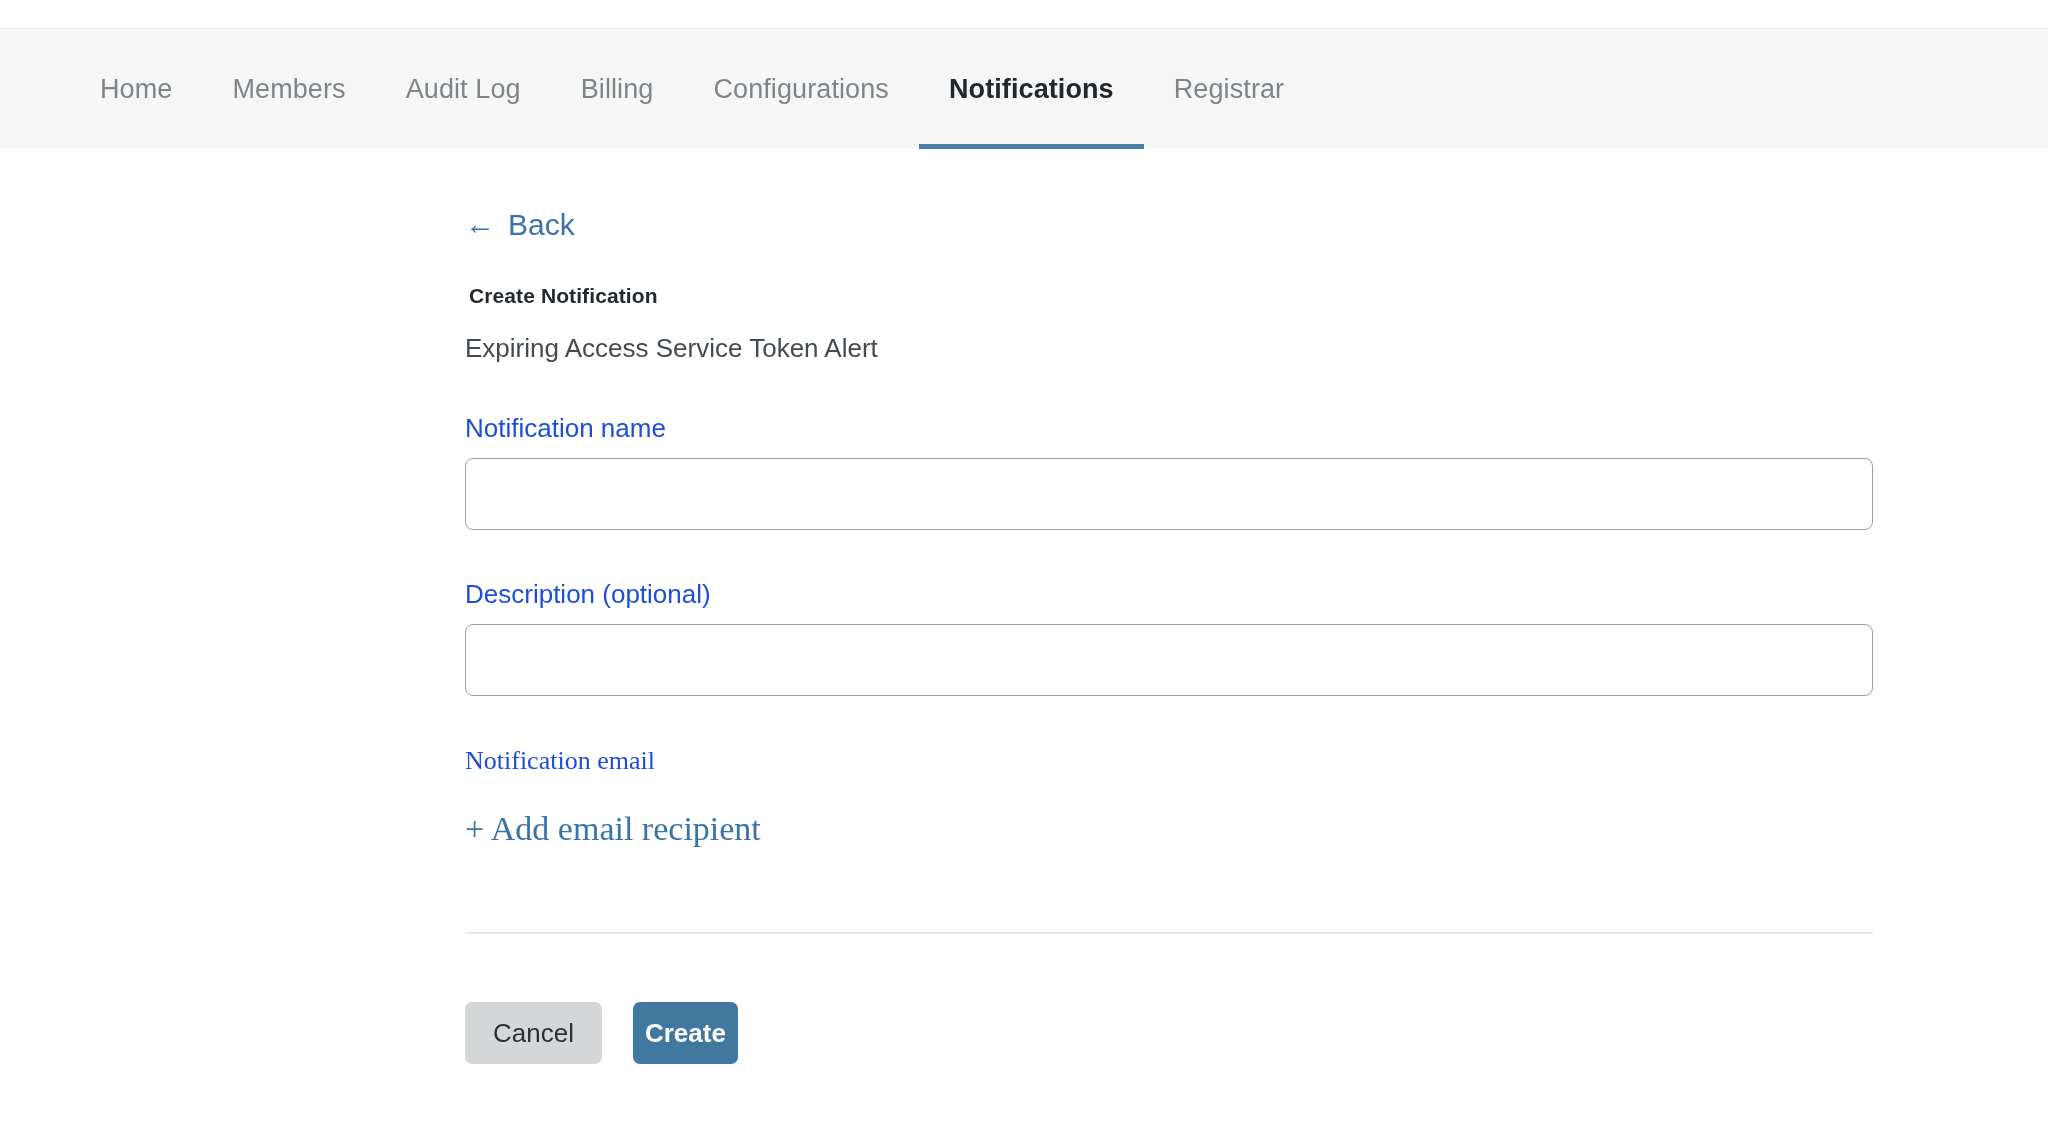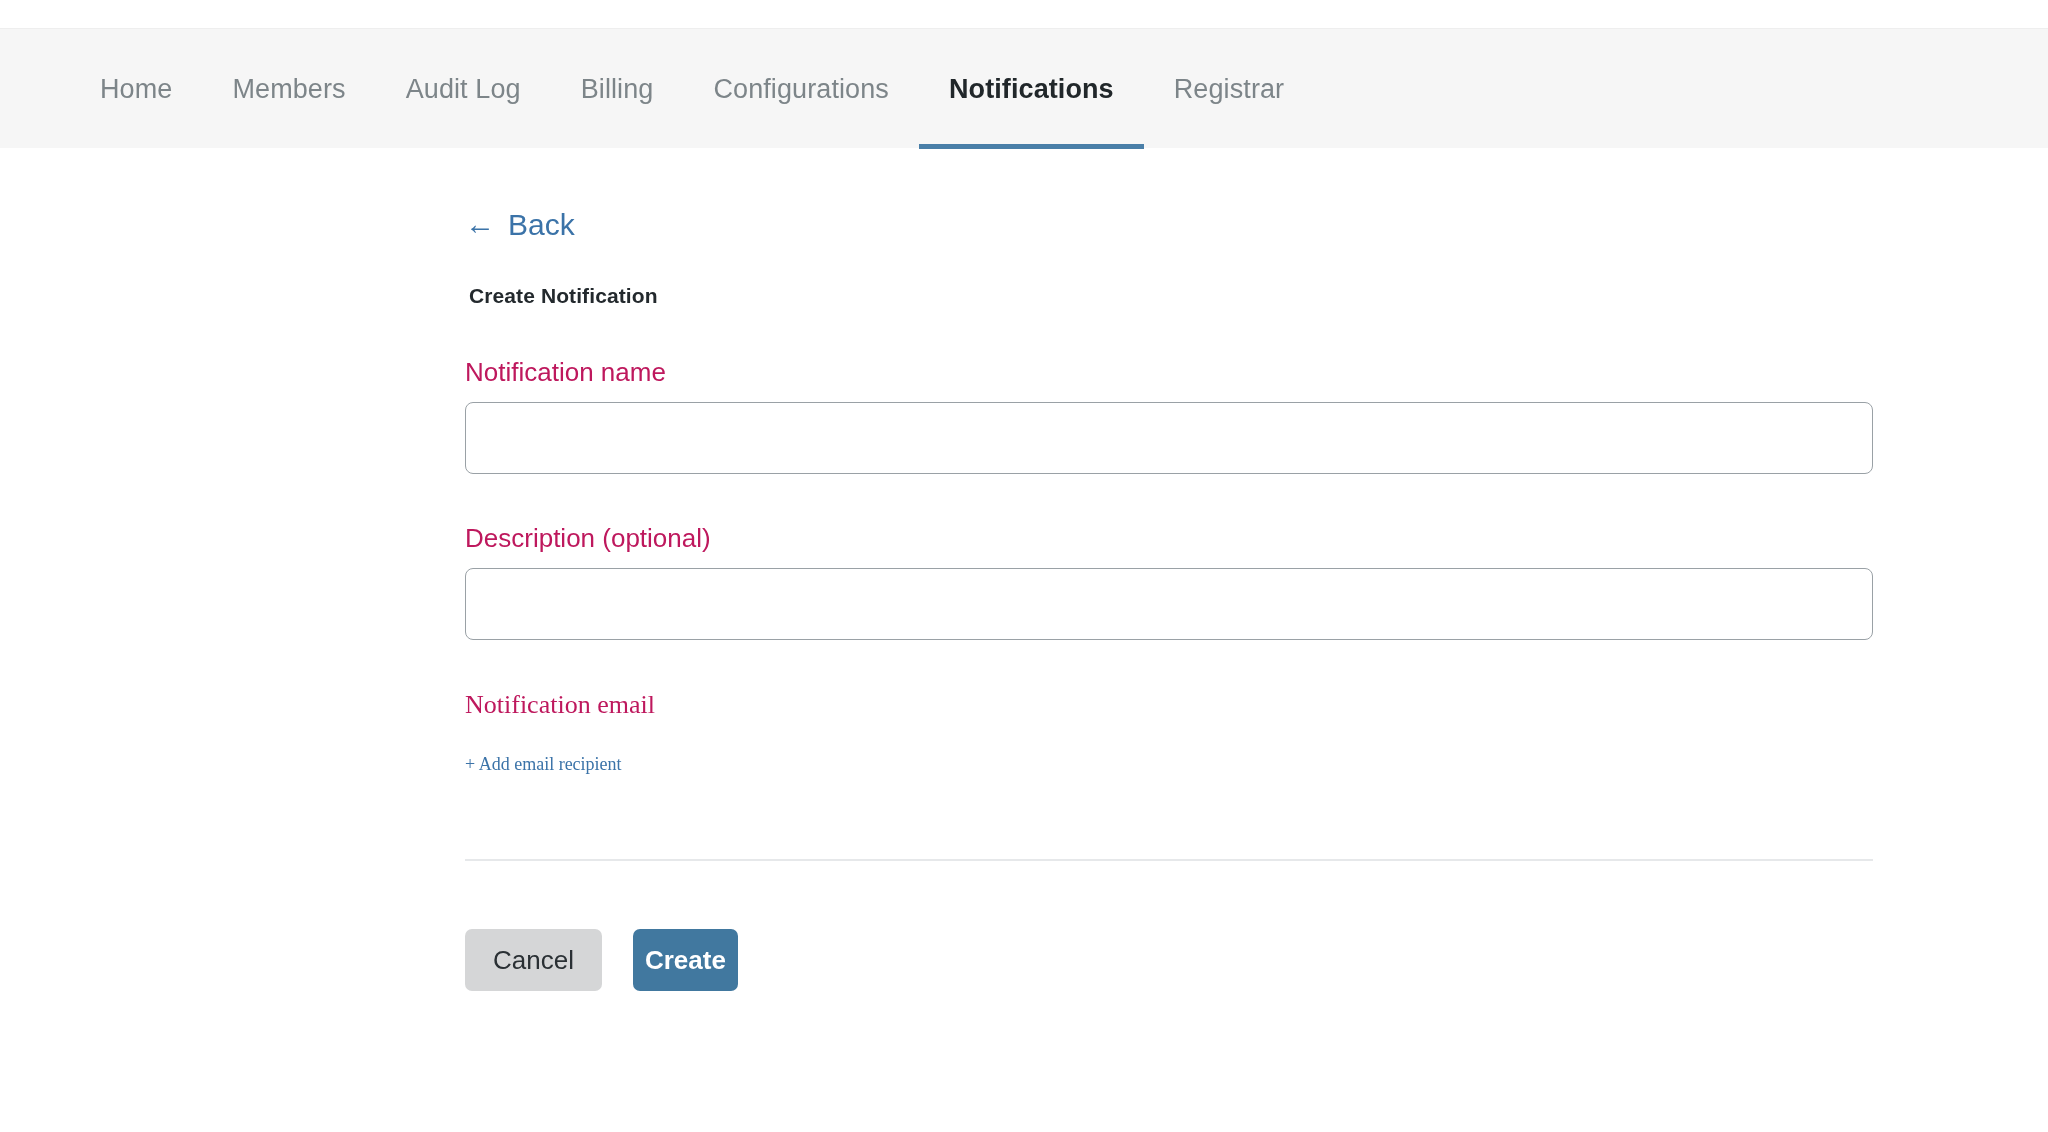--- a/index.html
+++ b/index.html
@@ -103,21 +103,21 @@
     color: #444b50;
     font-weight: 400;
   }
 
   .field {
     margin-top: 49px;
   }
 
   .field-label {
     font-size: 26px;
-    color: #be185d;
+    color: #1d4ed8;
     margin-bottom: 14px;
     display: block;
   }
 
   .text-input {
     display: block;
     width: 1408px;
     height: 72px;
     border: 1.6px solid #9aa1a6;
     border-radius: 8px;
@@ -131,21 +131,21 @@
 
   .email-section {
     margin-top: 50px;
     font-family: Liberation Serif, serif;
   }
 
   .add-link {
     display: inline-block;
     margin-top: 20px;
     color: #3b73a8;
-    font-size: 18px;
+    font-size: 34px;
     text-decoration: none;
     cursor: pointer;
   }
 
   .divider {
     width: 1408px;
     height: 1.5px;
     background: #e6e8ea;
     margin-top: 84px;
   }
@@ -210,20 +210,21 @@
 </nav>
 
 <main class="content">
 
   <a class="back-link">
     <span class="back-arrow">←</span>
     <span>Back</span>
   </a>
 
   <h1 class="page-title">Create Notification</h1>
+  <p class="page-subtitle">Expiring Access Service Token Alert</p>
 
   <div class="field">
     <label class="field-label">Notification name</label>
     <input class="text-input" type="text" value="" style="">
   </div>
 
   <div class="field">
     <label class="field-label">Description (optional)</label>
     <input class="text-input" type="text" value="" style="">
   </div>

